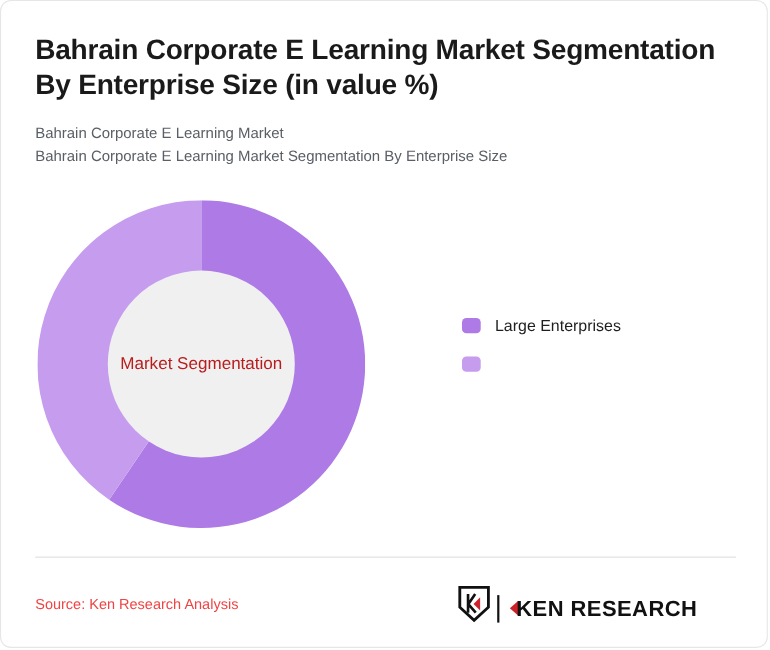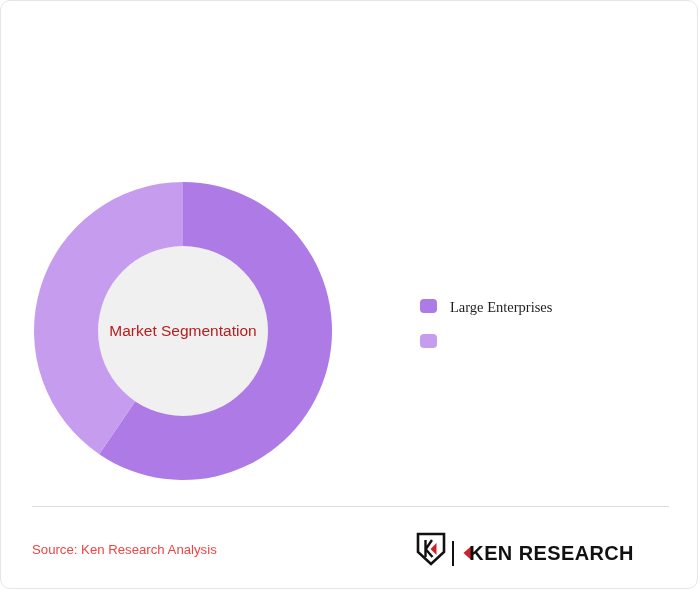--- a/index.html
+++ b/index.html
@@ -73,23 +73,22 @@
     display: flex;
     align-items: center;
     justify-content: center;
     font-size: 15.5px;
     color: #b91c1c;
     pointer-events: none;
   }
   .legend {
     position: absolute;
     left: 419px;
-    top: 296px;
+    top: 286px;
     width: 250px;
-    font-family: Liberation Serif, serif;
   }
   .legend-item {
     display: flex;
     align-items: flex-start;
     margin-bottom: 14px;
   }
   .legend-swatch {
     width: 17px;
     height: 14px;
     border-radius: 4px;
@@ -143,20 +142,27 @@
   .logo-word {
     display: block;
     height: 26px;
   }
 </style>
 </head>
 <body>
 
 <div class="card">
 
+  <div class="header">
+    <h1 class="chart-title">Bahrain Corporate E Learning Market Segmentation By Enterprise Size (in value %)</h1>
+    <div class="subtitles">
+      <div class="subtitle">Bahrain Corporate E Learning Market</div>
+      <div class="subtitle">Bahrain Corporate E Learning Market Segmentation By Enterprise Size</div>
+    </div>
+  </div>
 
   <div class="plot">
 
     <div class="donut-wrap">
       <svg class="donut-svg" viewBox="0 0 298 298">
         <g>
           <path id="slice-0" d="M 149 149 L 149 0 A 149 149 0 1 1 65.24957670003258 272.23500556690976 Z" fill="#AE7AE6"></path>
           <path id="slice-1" d="M 149 149 L 65.24957670003258 272.23500556690976 A 149 149 0 0 1 148.99999999999997 0 Z" fill="#C69CEF"></path>
         </g>
         <circle id="donut-hole" cx="149" cy="149" r="85" fill="#F0F0F0"></circle>

